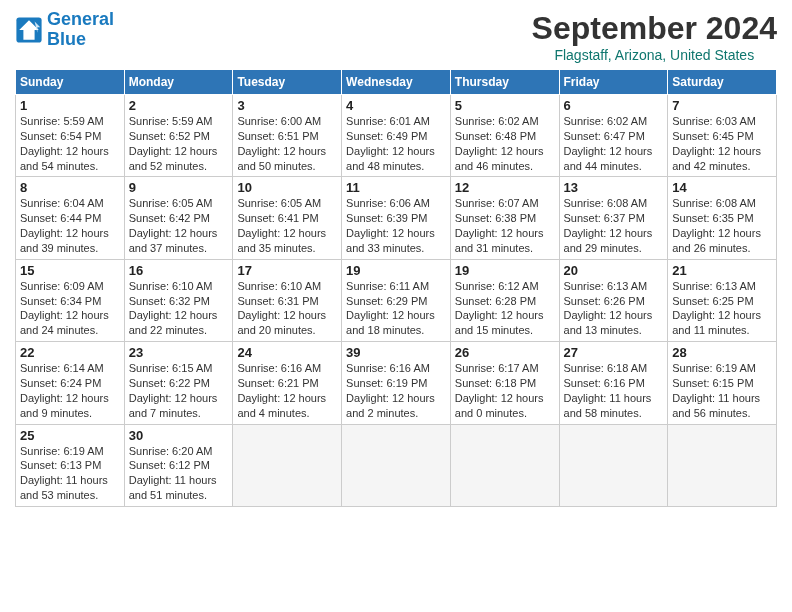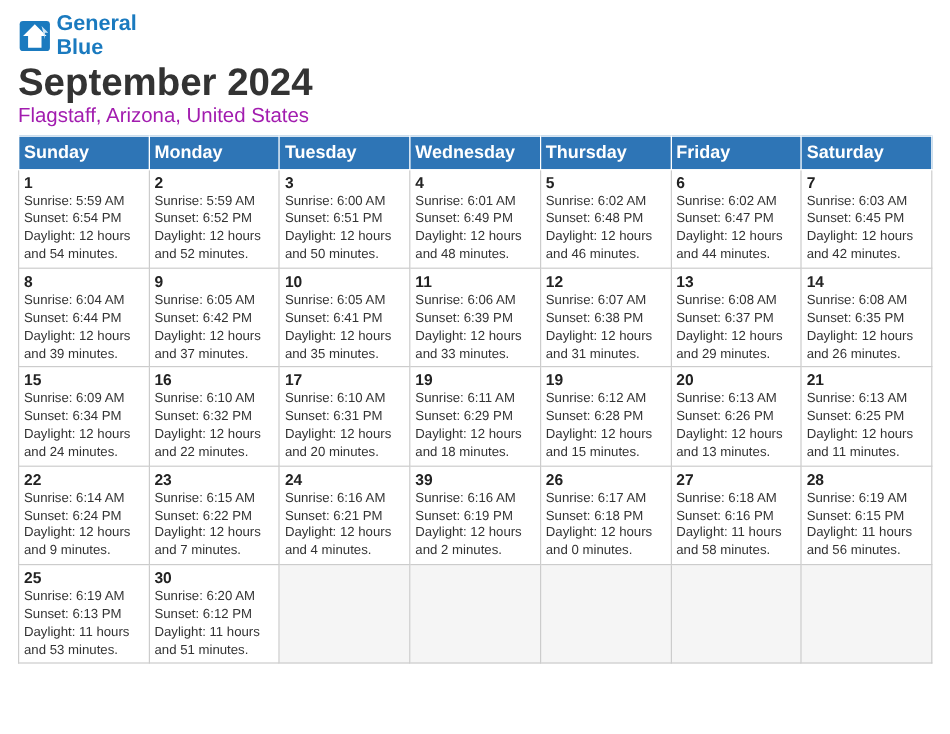--- a/index.html
+++ b/index.html
@@ -13,63 +13,62 @@
     .container {
       width: 792px;
       height: 612px;
       padding: 10px 15px;
     }
     .header-row {
       display: flex;
       justify-content: space-between;
       align-items: flex-start;
       margin-bottom: 6px;
-      flex-direction: column;
     }
     .logo {
       display: flex;
       align-items: center;
     }
     .logo-text {
       font-size: 18px;
       font-weight: bold;
       color: #333;
       line-height: 1.1;
     }
     .logo-text span {
       color: #1a7abf;
     }
     .logo-icon {
       width: 28px;
       height: 28px;
       margin-right: 4px;
     }
     .title-block {
-      text-align: left;
+      text-align: center;
     }
     .main-title {
       font-size: 32px;
       font-weight: bold;
       color: #333;
     }
     .subtitle {
-      font-size: 17px;
-      color: #a21caf;
+      font-size: 14px;
+      color: #0f766e;
     }
     table {
       width: 100%;
       border-collapse: collapse;
       font-size: 10px;
     }
     thead tr th {
       background-color: #2e75b6;
       color: #fff;
       padding: 5px 4px;
       text-align: left;
-      font-size: 15px;
+      font-size: 12px;
       font-weight: bold;
       border: 1px solid #fff;
     }
     tbody tr td {
       border: 1px solid #ccc;
       padding: 3px 4px;
       vertical-align: top;
       width: 14.28%;
       height: 78px;
     }

